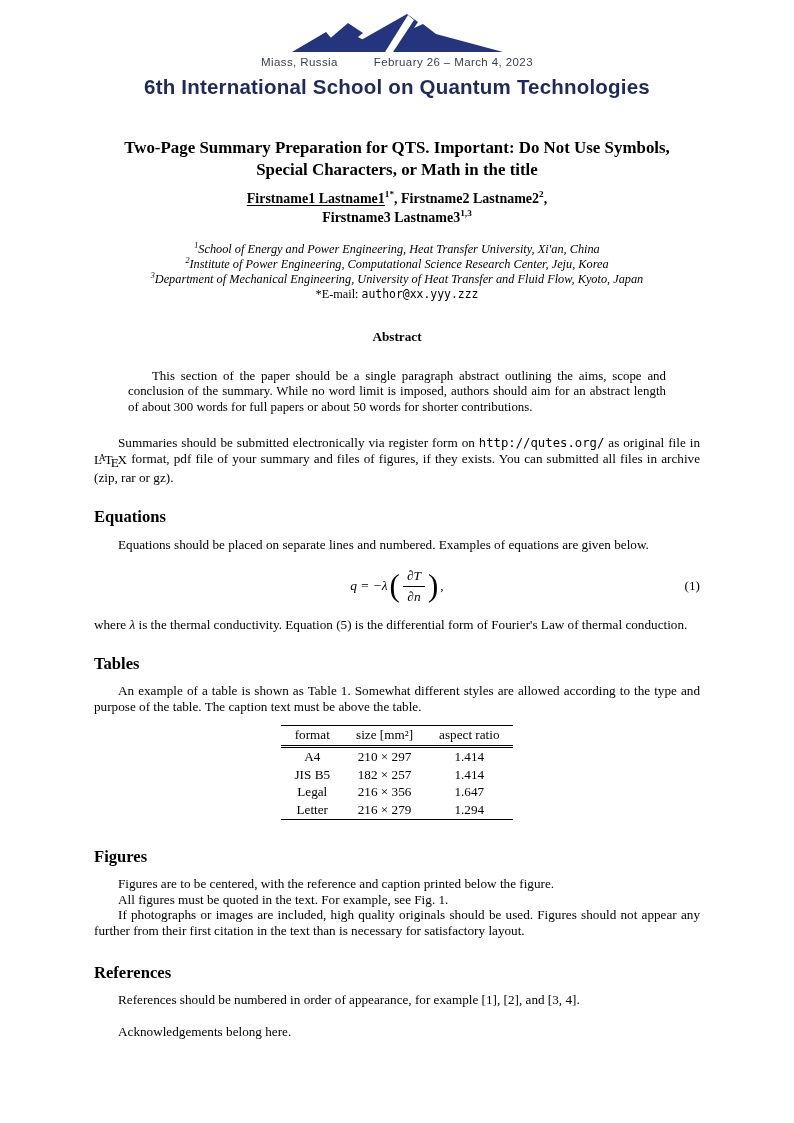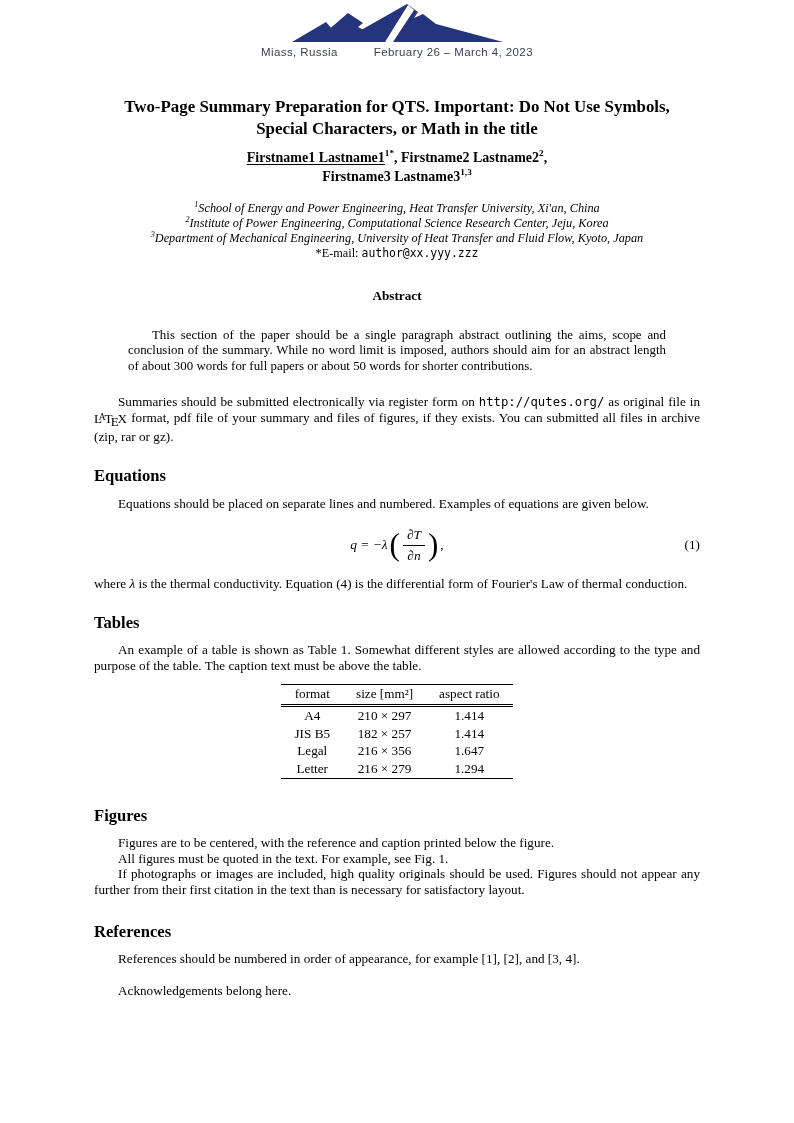--- a/index.html
+++ b/index.html
@@ -2,21 +2,21 @@
 <html style="--logo: #24357e; --banner_caption: #3a3e52; --school_title: #1d2a5c; --text: #000000; --page_bg: #ffffff;"><head>
 <meta charset="utf-8">
 <style>
   html,body { margin:0; padding:0; background:#e8e8e8; }
   .page {
     position:relative; width:794px; height:1123px; margin:0 auto;
     background:var(--page_bg,#fff); color:var(--text,#000);
     font-family:"Liberation Serif", serif; overflow:hidden;
   }
   
-  .banner { text-align:center; }
+  .banner { padding-top:10px; text-align:center; }
   .logo-svg { display:block; margin:0 auto; width:215px; height:44px; }
   .mountain { fill:var(--logo,#24357e); }
   .notch { fill:var(--page_bg,#fff); }
   .logo-caption {
     display:flex; justify-content:center; gap:36px; margin-top:2px;
     font-family:"Liberation Sans", sans-serif; font-size:11.5px;
     color:var(--banner_caption,#3a3e52); letter-spacing:0.4px;
   }
   .school-title {
     margin-top:7px; font-family:"Liberation Sans", sans-serif; font-weight:bold;
@@ -73,20 +73,21 @@
   <header class="banner">
     <svg class="logo-svg" viewBox="0 0 215 44" aria-hidden="true">
       <polygon class="mountain" points="50,42 117,4 128,12 124,18 133,14 146,24 213,42"></polygon>
       <polygon class="notch" points="118,5 124,10 103,42 95,42"></polygon>
       <polygon class="mountain" points="2,42 36,22 42,29 37,31 58,13 73,23 68,27 96,42"></polygon>
     </svg>
     <div class="logo-caption">
       <span>Miass, Russia</span>
       <span>February 26 – March 4, 2023</span>
     </div>
+    <div class="school-title">6th International School on Quantum Technologies</div>
   </header>
 
   <main class="content">
 
     <div class="paper-title">
       <div>Two-Page Summary Preparation for QTS. Important: Do Not Use Symbols,</div>
       <div>Special Characters, or Math in the title</div>
     </div>
 
     <div class="authors">
@@ -119,21 +120,21 @@
           <span class="paren">(</span>
           <span class="frac">
               <span class="num">∂T</span>
               <span class="den">∂n</span>
             </span>
           <span class="paren">)</span>
           <span>,</span>
         </span>
         <span class="eq-number">(1)</span>
       </div>
-      <p class="para noindent"><span>where </span><span class="eq-italic">λ</span><span> is the thermal conductivity. Equation (4) is the differential form of Fourier's Law of thermal conduction.</span></p>
+      <p class="para noindent"><span>where </span><span class="eq-italic">λ</span><span> is the thermal conductivity. Equation (5) is the differential form of Fourier's Law of thermal conduction.</span></p>
     </section>
 
     <section class="sect-tables">
       <h2 class="section-heading">Tables</h2>
       <p class="para">An example of a table is shown as Table 1. Somewhat different styles are allowed according to the type and purpose of the table. The caption text must be above the table.</p>
       <table class="example-table">
         <thead>
           <tr>
               <th>format</th>
               <th>size [mm²]</th>

